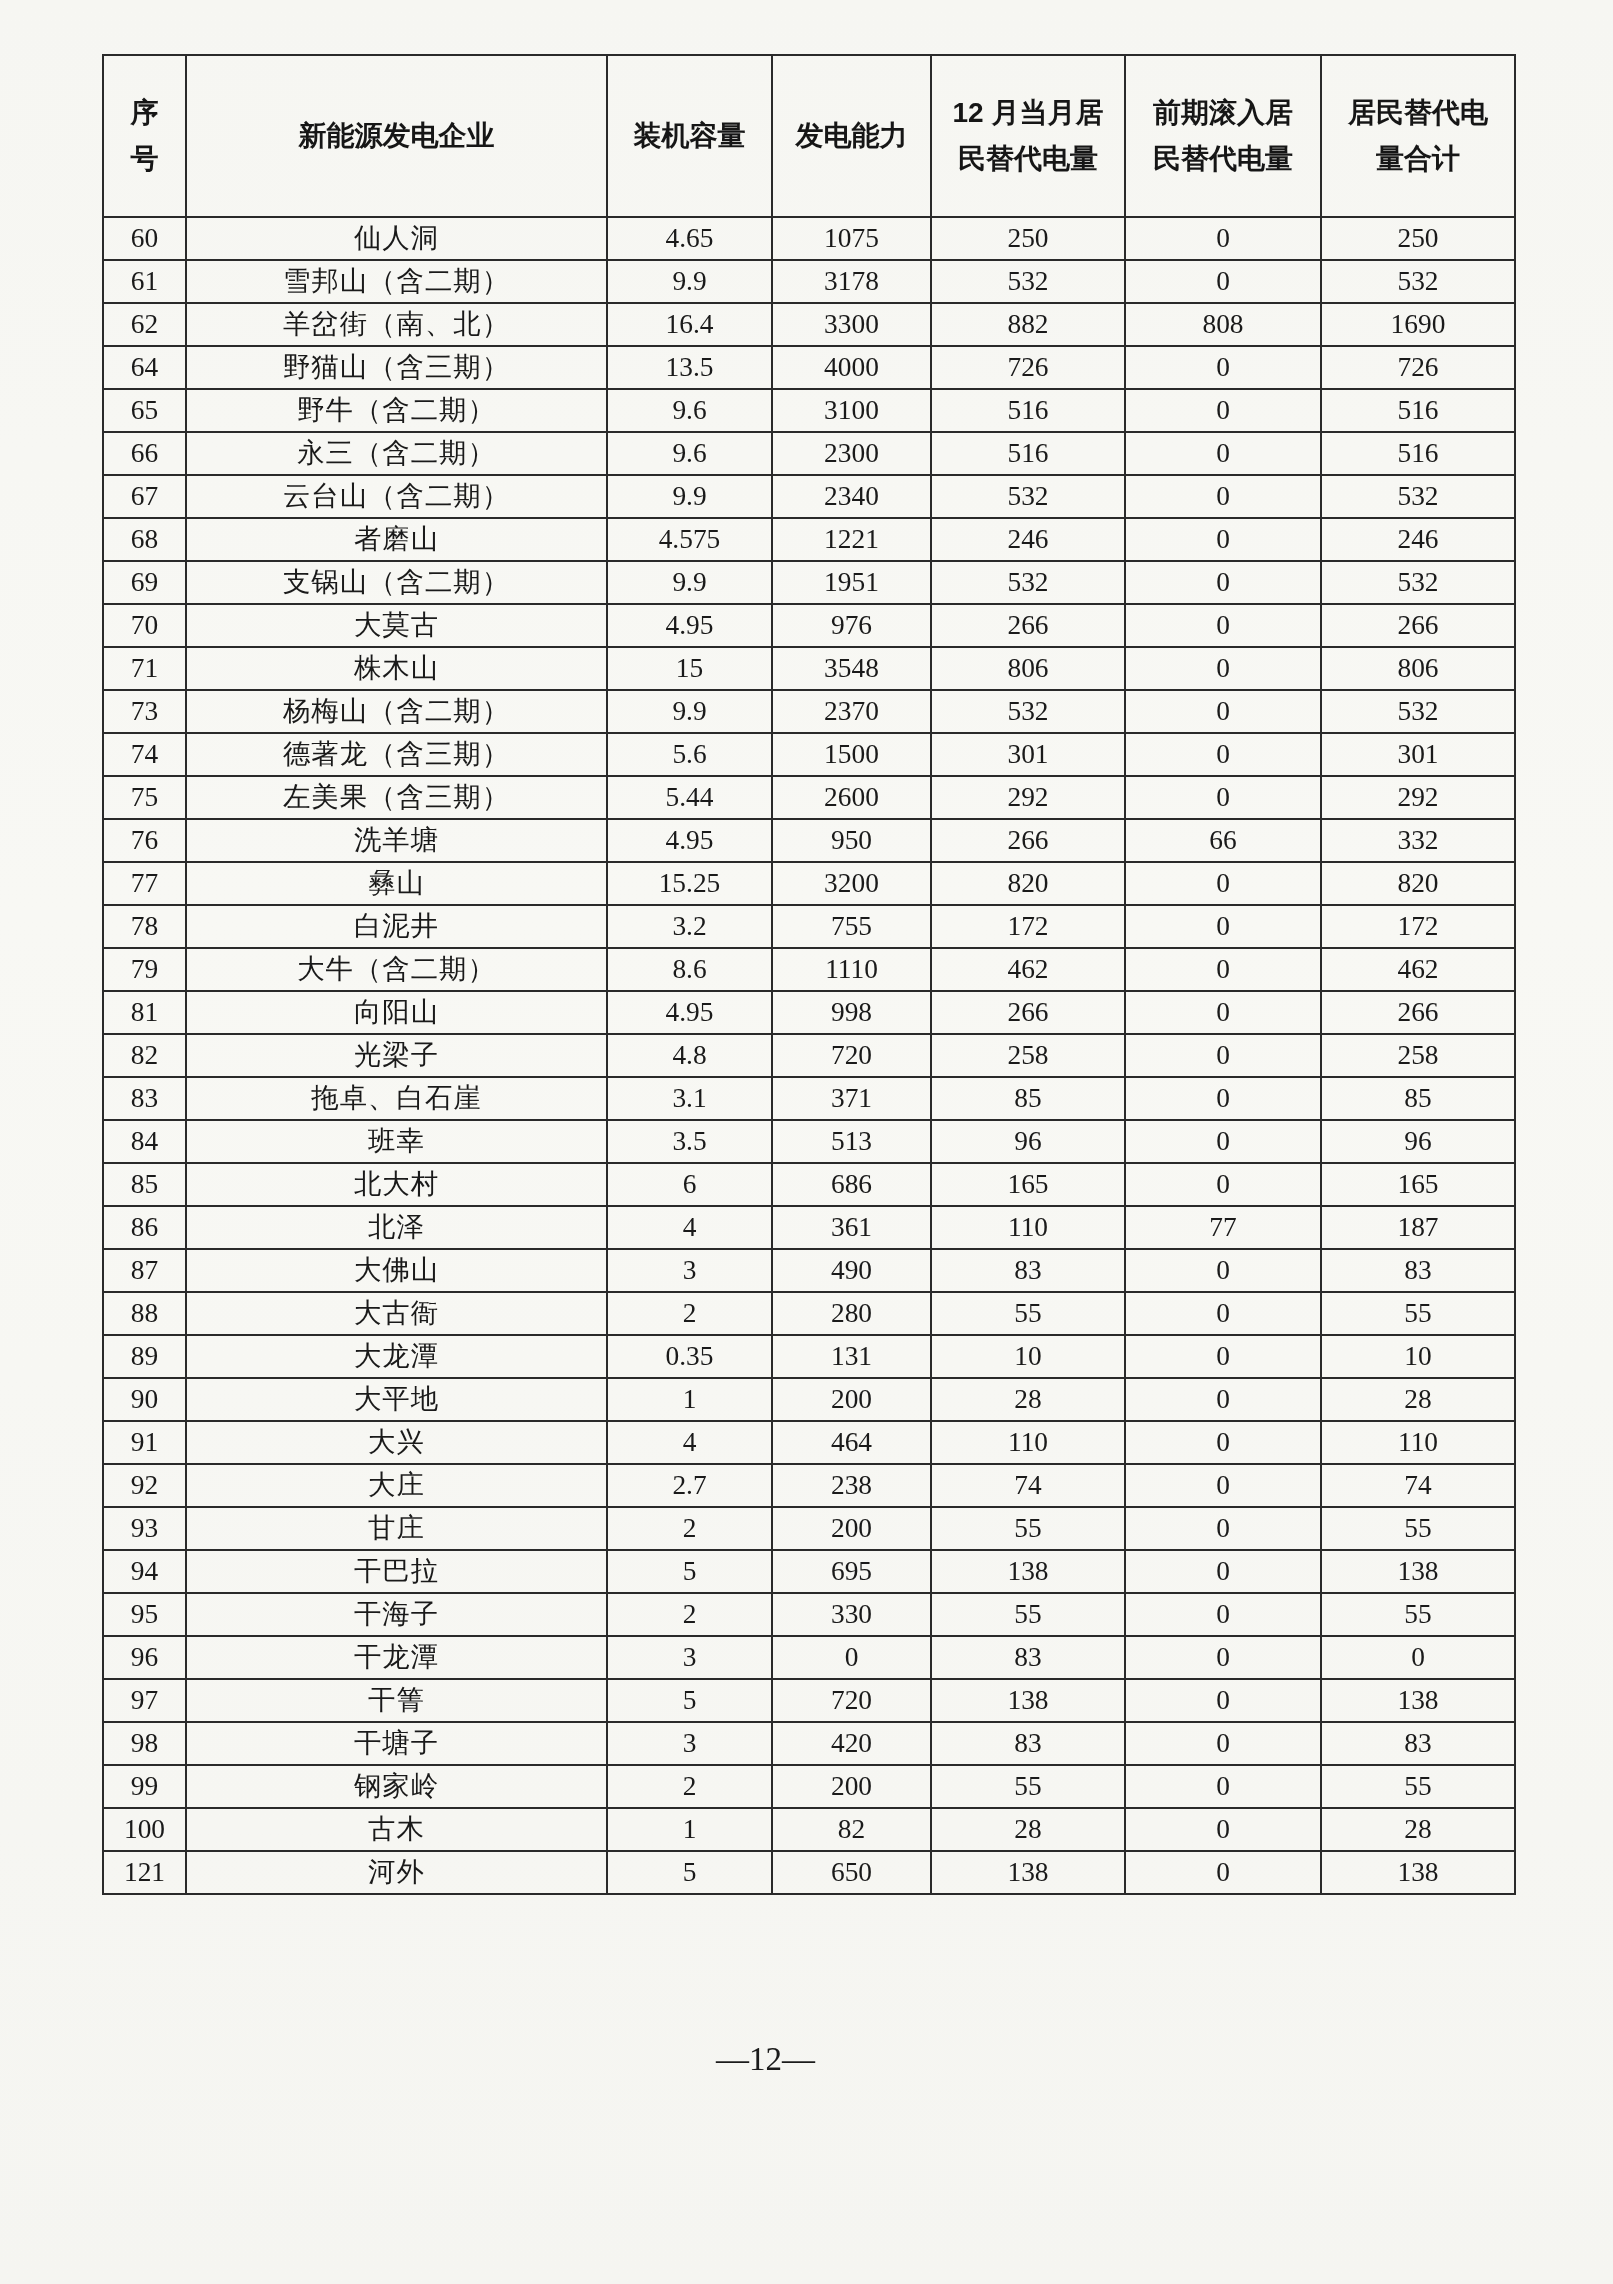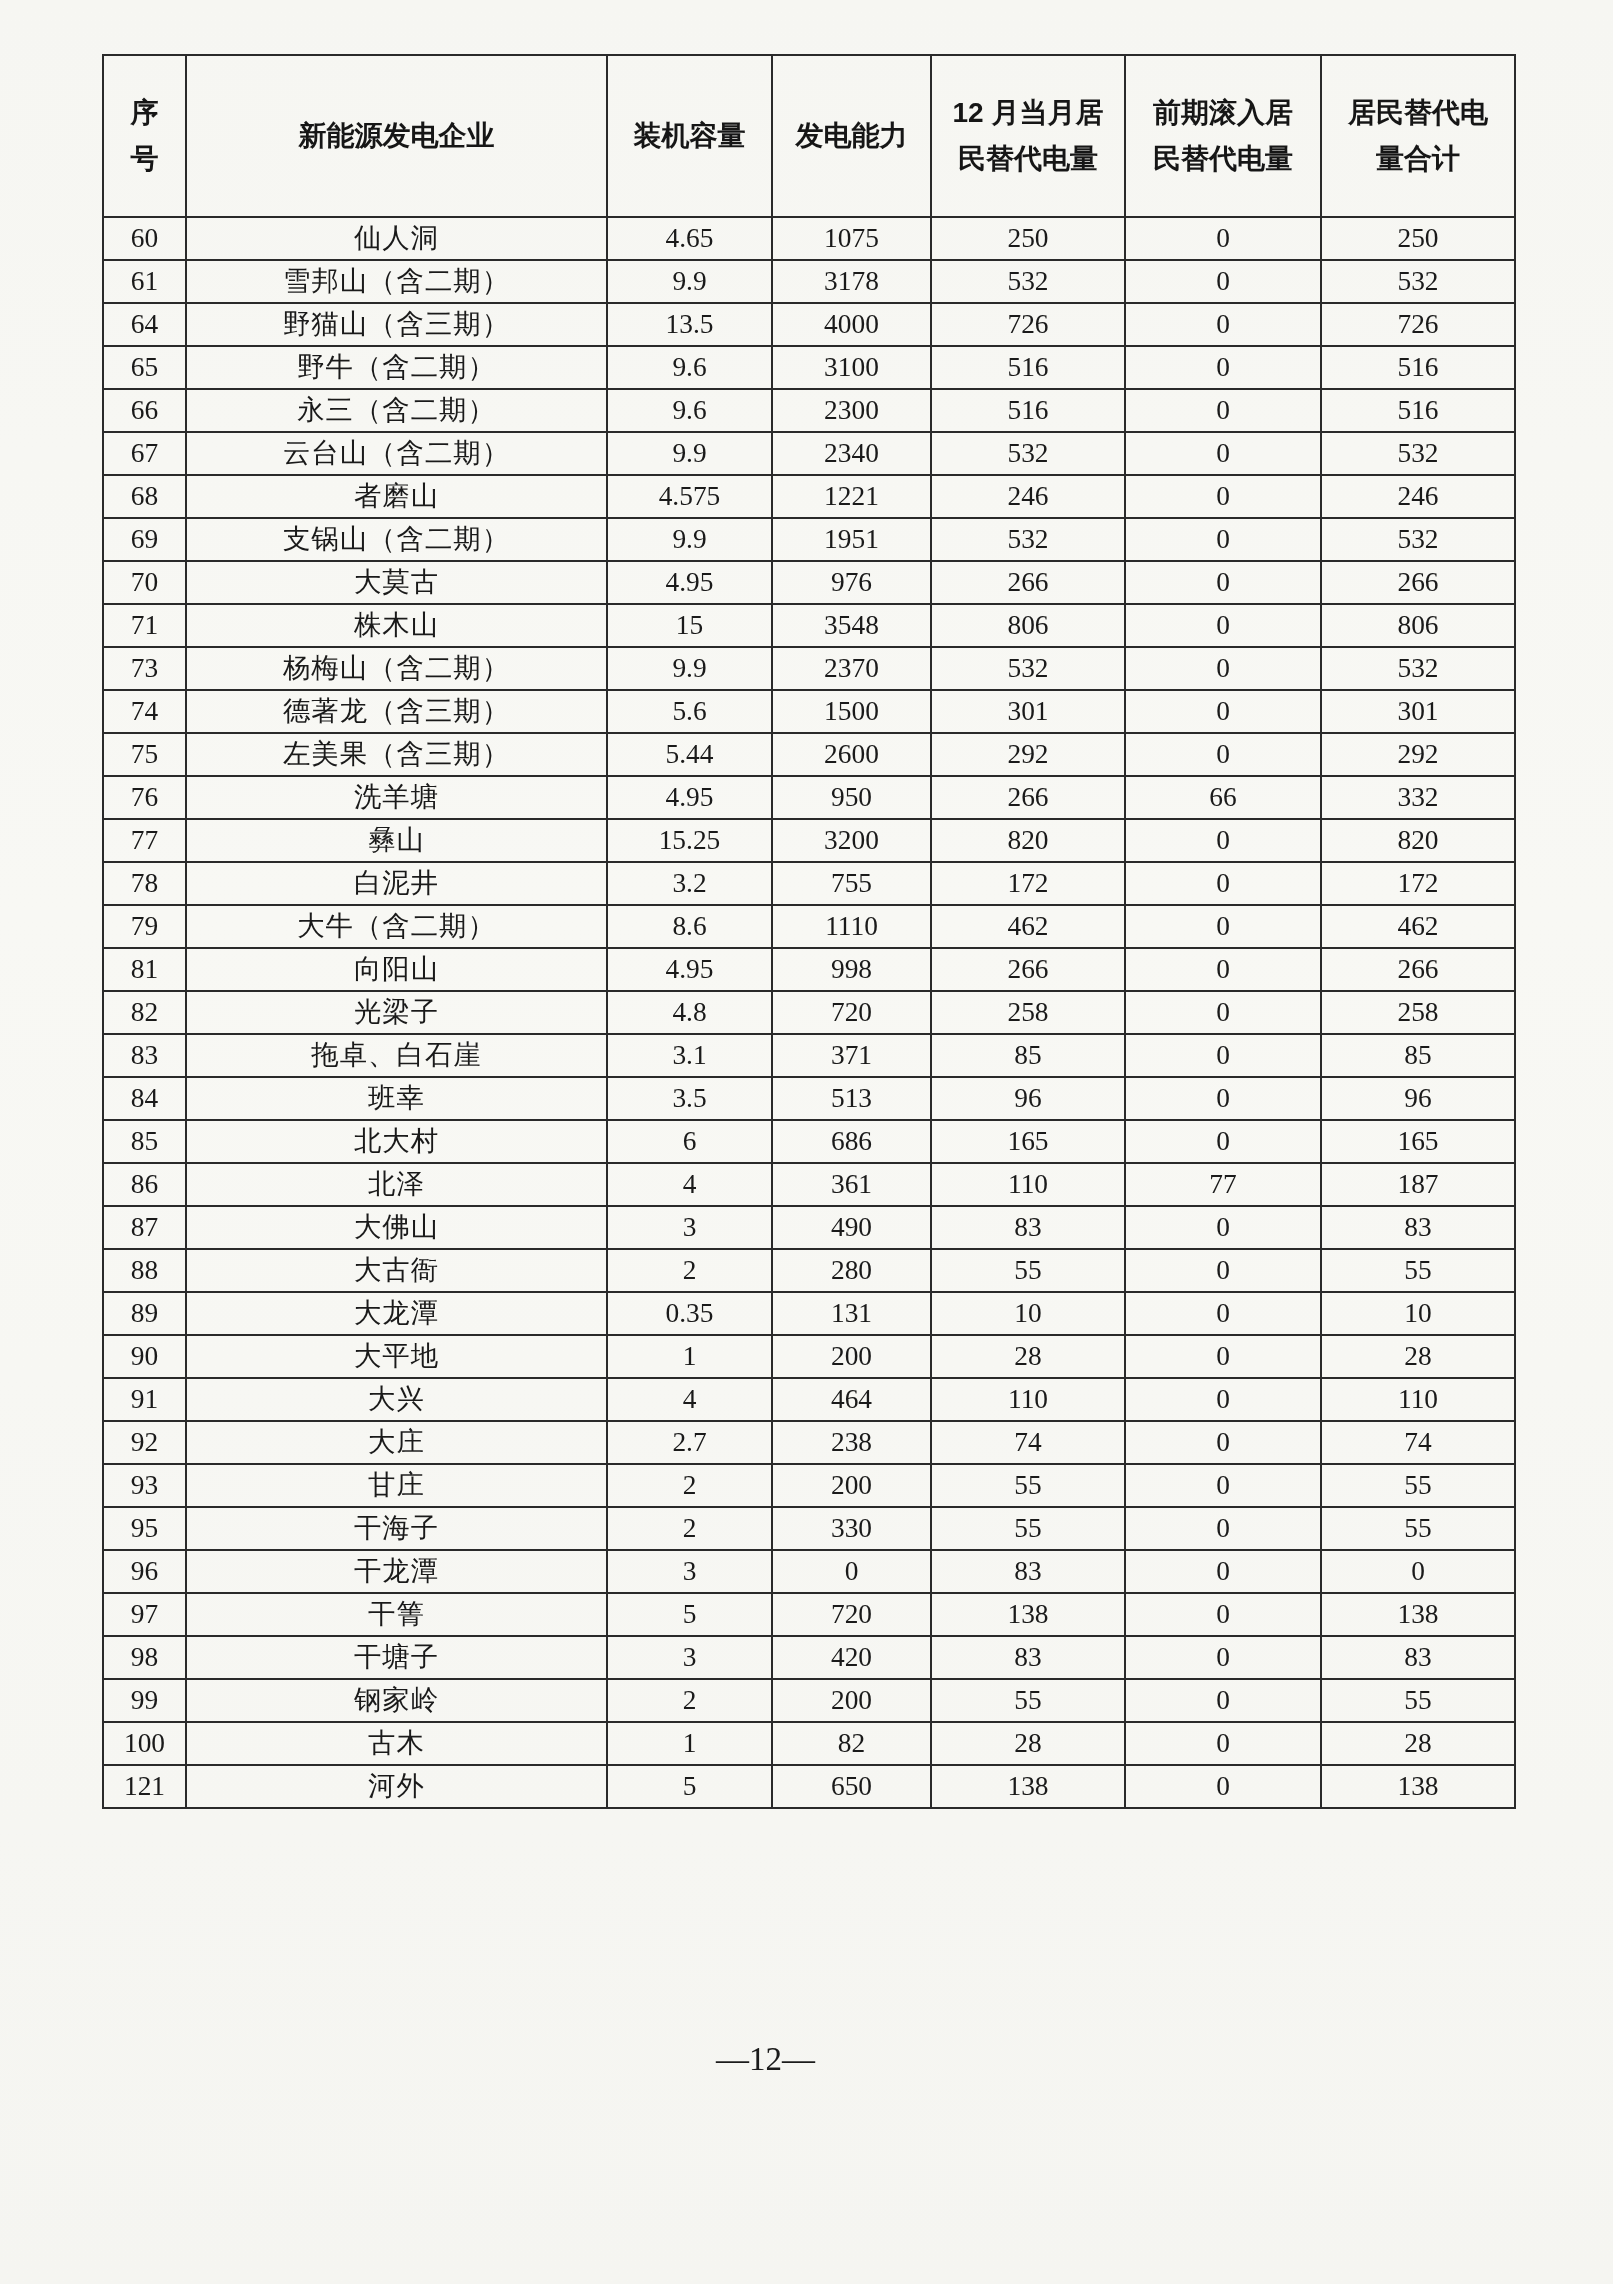--- a/index.html
+++ b/index.html
@@ -113,20 +113,29 @@
       <tr>
         <td>61</td>
         <td class="name-cell">雪邦山（含二期）</td>
         <td>9.9</td>
         <td>3178</td>
         <td>532</td>
         <td>0</td>
         <td>532</td>
       </tr>
       <tr>
+        <td>62</td>
+        <td class="name-cell">羊岔街（南、北）</td>
+        <td>16.4</td>
+        <td>3300</td>
+        <td>882</td>
+        <td>808</td>
+        <td>1690</td>
+      </tr>
+      <tr>
         <td>64</td>
         <td class="name-cell">野猫山（含三期）</td>
         <td>13.5</td>
         <td>4000</td>
         <td>726</td>
         <td>0</td>
         <td>726</td>
       </tr>
       <tr>
         <td>65</td>
@@ -363,20 +372,29 @@
         <td>74</td>
       </tr>
       <tr>
         <td>93</td>
         <td class="name-cell">甘庄</td>
         <td>2</td>
         <td>200</td>
         <td>55</td>
         <td>0</td>
         <td>55</td>
+      </tr>
+      <tr>
+        <td>94</td>
+        <td class="name-cell">干巴拉</td>
+        <td>5</td>
+        <td>695</td>
+        <td>138</td>
+        <td>0</td>
+        <td>138</td>
       </tr>
       <tr>
         <td>95</td>
         <td class="name-cell">干海子</td>
         <td>2</td>
         <td>330</td>
         <td>55</td>
         <td>0</td>
         <td>55</td>
       </tr>

